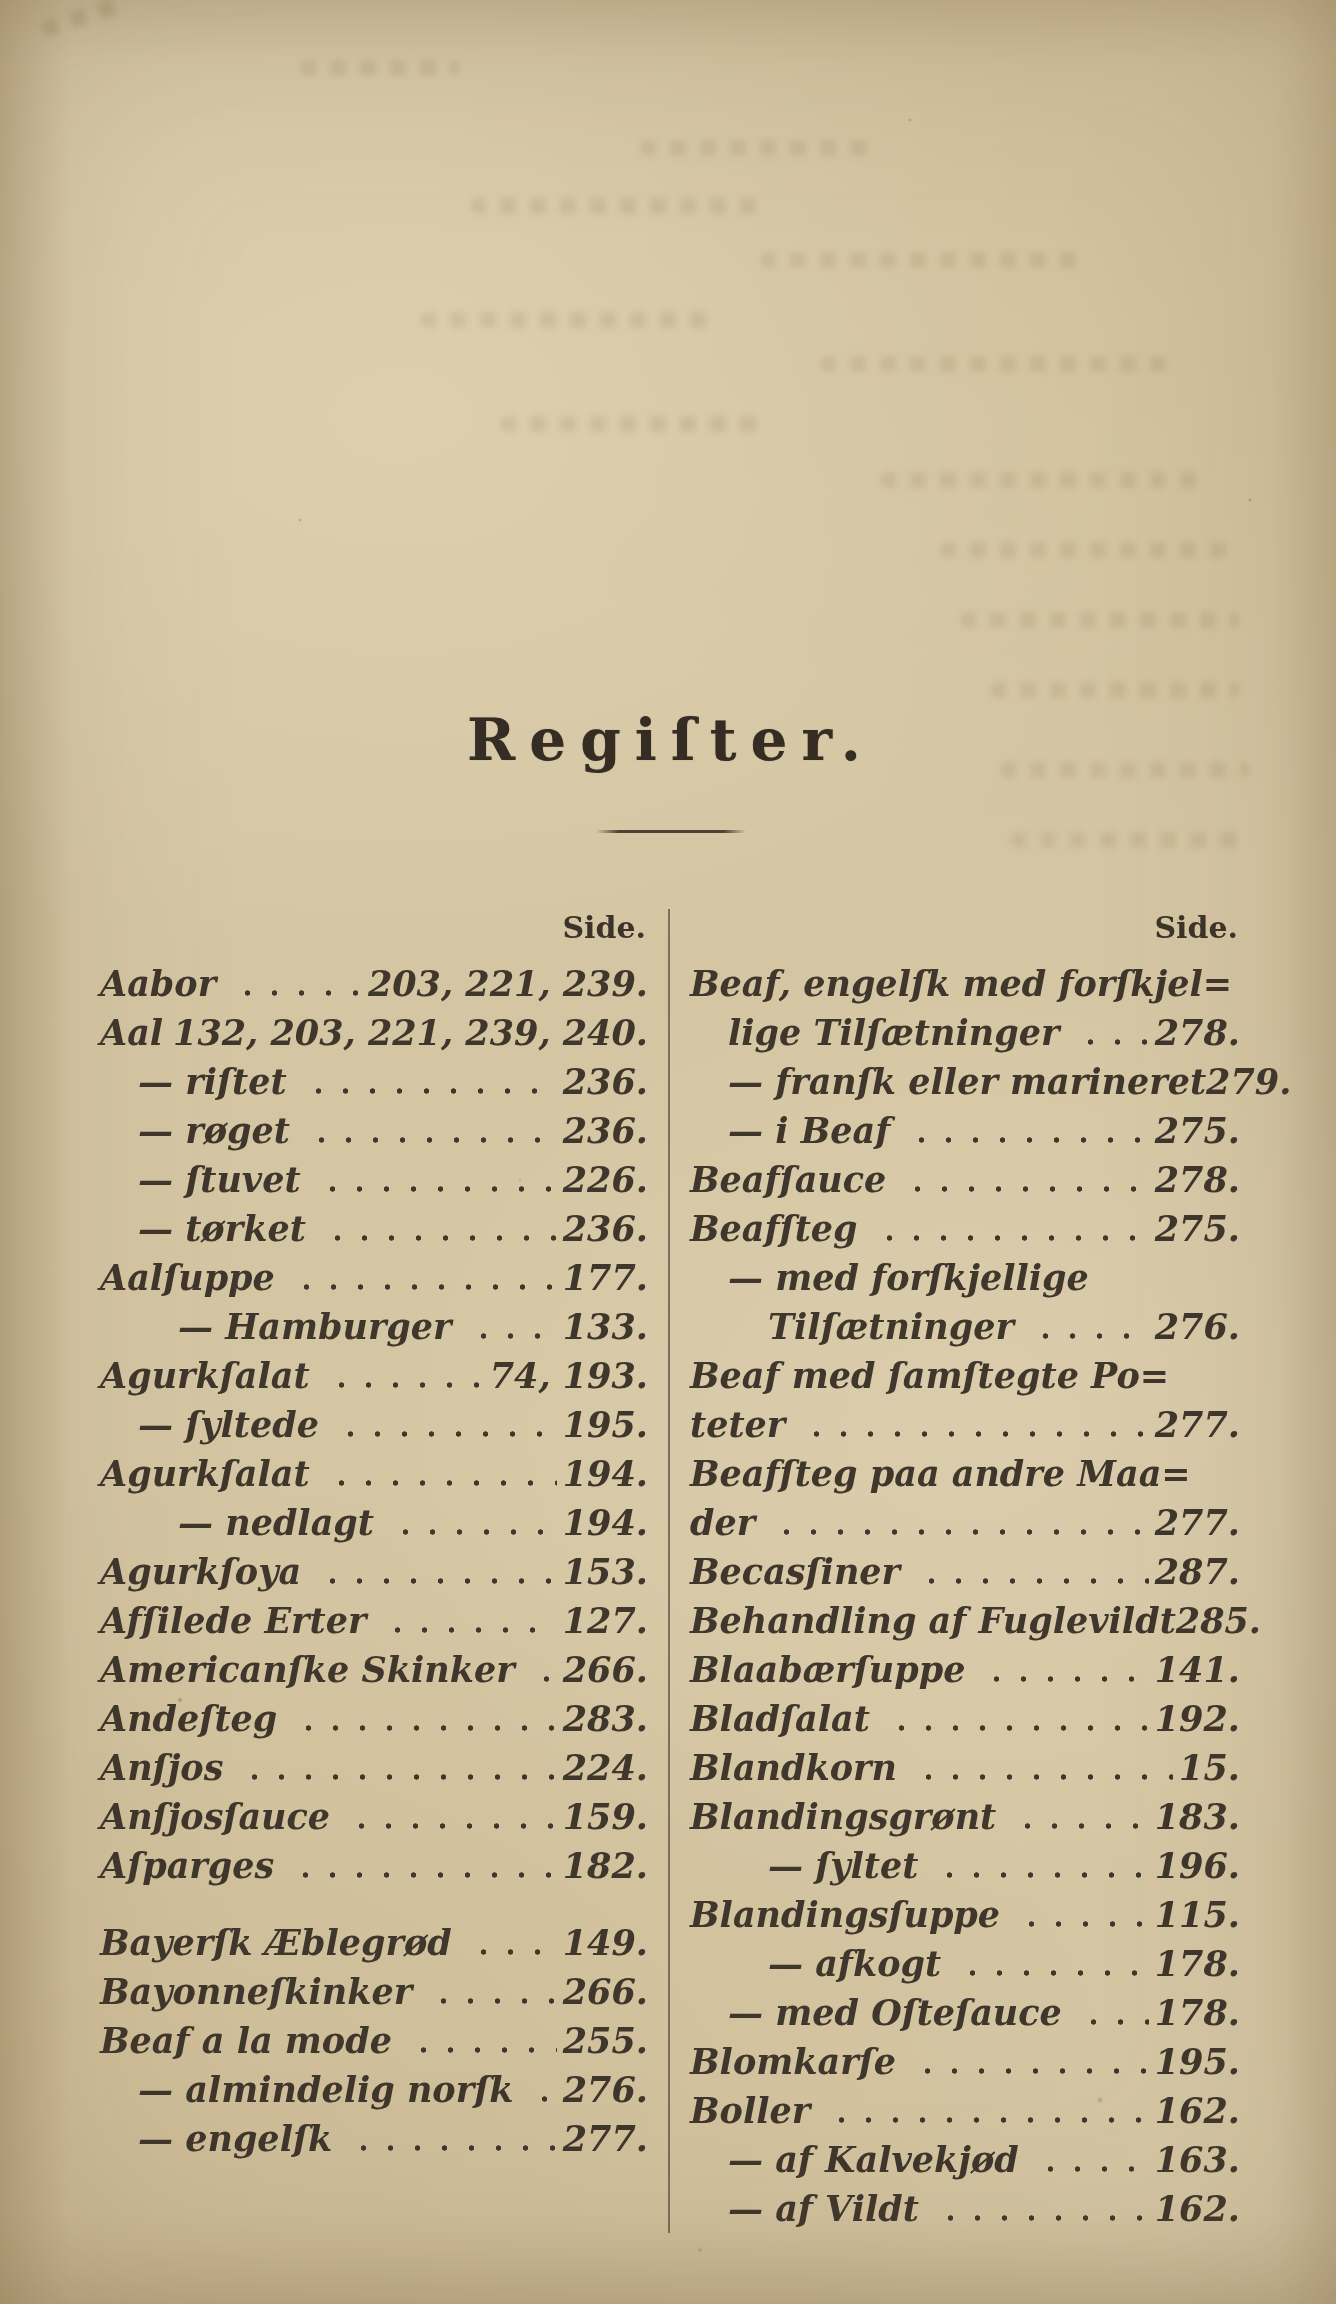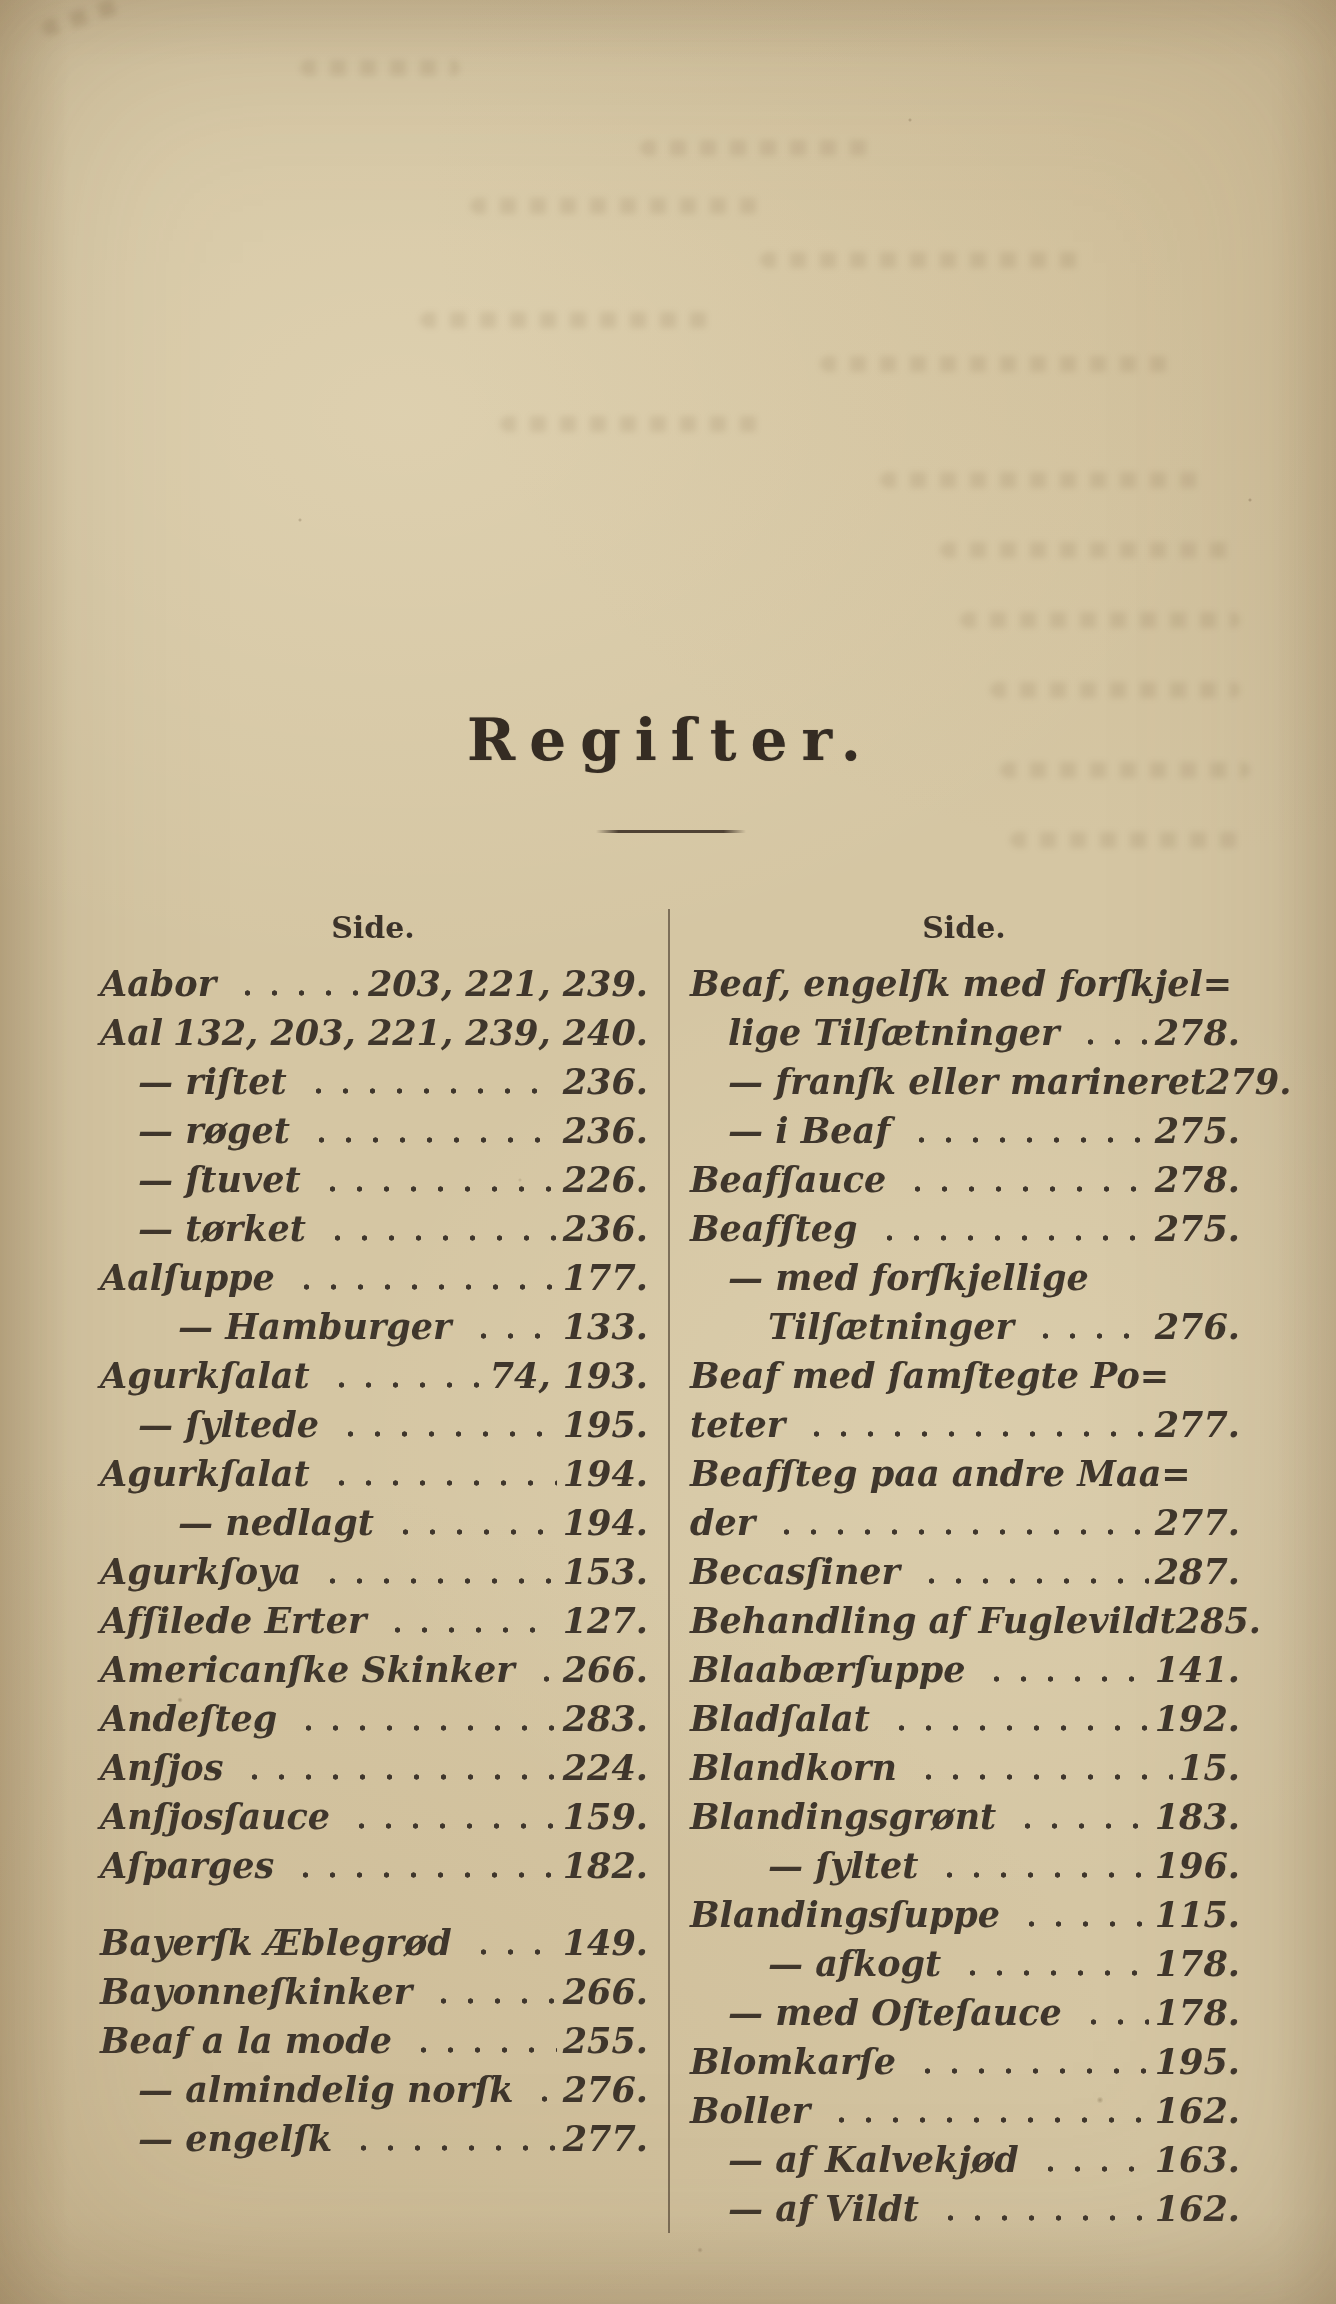--- a/index.html
+++ b/index.html
@@ -71,21 +71,21 @@
   }
   .col { width:548px; }
   .col:last-child { width:550px; }
   .col-divider {
     width:2px;
     margin:0 20px;
     background:#5f5140;
     opacity:.75;
   }
   .col-header {
-    text-align:center;
+    text-align:right;
     font-size:30px;
     font-weight:bold;
     line-height:38px;
     margin-bottom:12px;
     padding-right:2px;
     color:#3c332a;
   }
   .row {
     display:flex;
     align-items:baseline;

